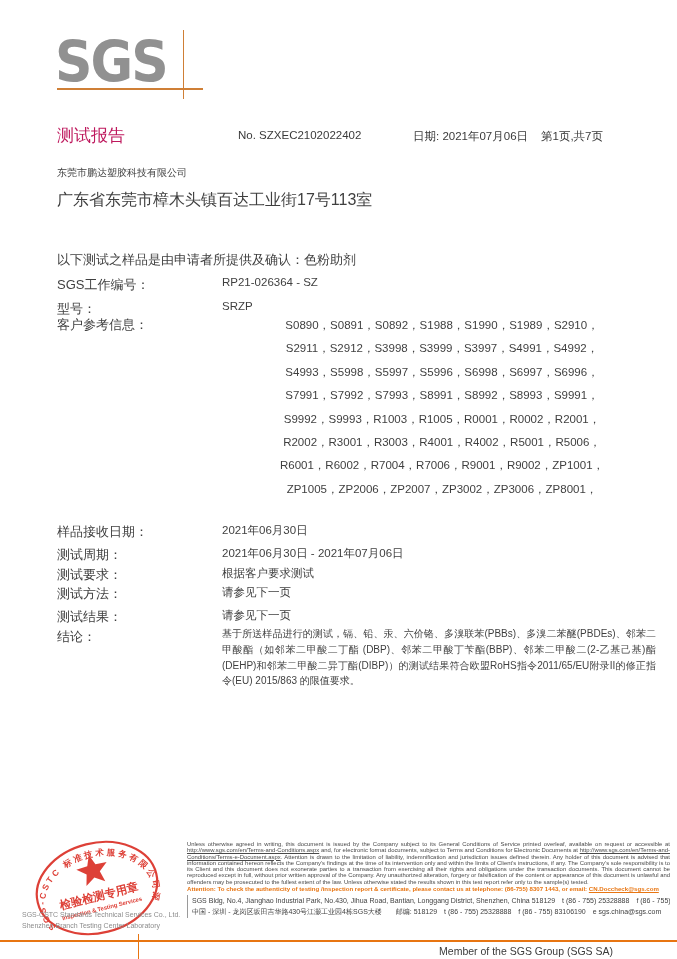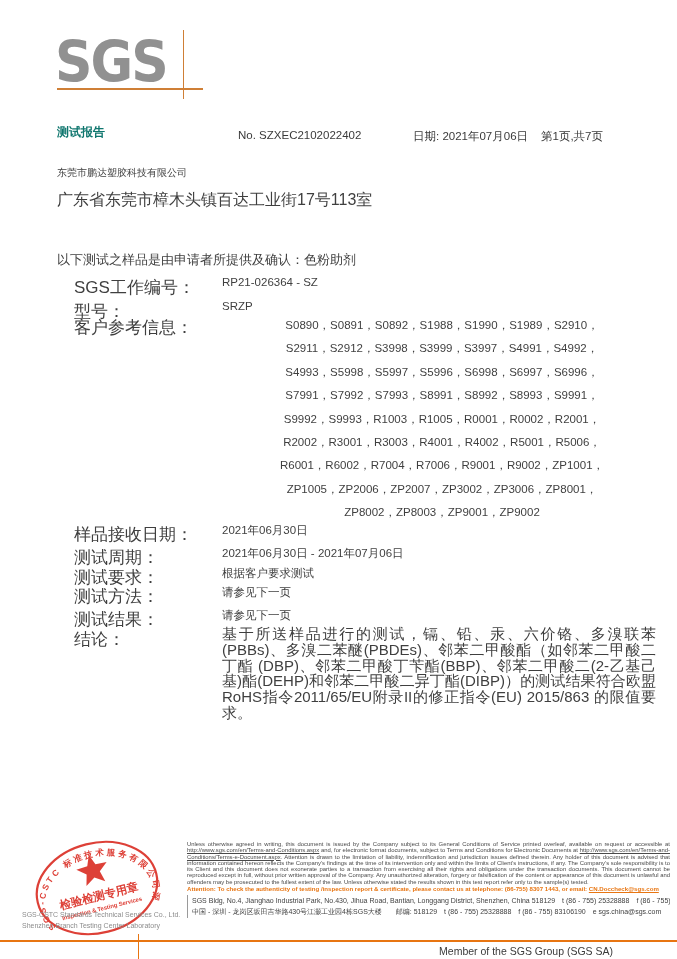--- a/index.html
+++ b/index.html
@@ -8,38 +8,38 @@
   .page { position:relative; width:677px; height:959px; background:#fff; overflow:hidden; }
 
   
   .logo-text { position:absolute; left:55px; top:30px; font-size:52px; font-weight:800;
                color:#919191; letter-spacing:-2px; transform:scaleY(1.08); transform-origin:top left;
                font-family:"DejaVu Sans","Liberation Sans",sans-serif; }
   .logo-hline { position:absolute; left:57px; top:88px; width:146px; height:2px; background:#cf7f36; }
   .logo-vline { position:absolute; left:183px; top:30px; width:1px; height:69px; background:#cf7f36; }
 
   
-  .title { position:absolute; left:57px; top:124px; font-size:12px; font-weight:bold; color:#0f766e; }
+  .title { position:absolute; left:57px; top:124px; font-size:17px; font-weight:normal; color:#be185d; }
   .hdr { position:absolute; top:129px; font-size:11.5px; color:#3a3a3a; }
   .hdr.no   { left:238px; }
   .hdr.date { left:413px; }
   .hdr.page { left:541px; }
 
   .company  { position:absolute; left:57px; top:166px; font-size:10px; }
   .address  { position:absolute; left:57px; top:190px; font-size:16px; }
 
   .stmt { position:absolute; left:57px; top:251px; font-size:13px; }
 
-  .lbl { position:absolute; left:57px; font-size:17px;margin-left:17px; }
+  .lbl { position:absolute; left:57px; font-size:13px; }
   .val { position:absolute; left:222px; font-size:11.5px; }
 
   .ref-lines { position:absolute; left:222px; top:314px; font-size:11.5px; line-height:23.4px; width:440px; }
   .ref-lines div { white-space:nowrap;text-align:center; }
 
-  .concl-text { position:absolute; left:222px; top:626px; width:434px; font-size:15px;
+  .concl-text { position:absolute; left:222px; top:626px; width:434px; font-size:10px;
                 line-height:15.8px; text-align:justify; }
 
   
   .stamp-wrap { position:absolute; left:22px; top:836px; width:150px; height:104px; }
   .stamp-co   { position:absolute; left:22px; top:910px; width:170px; font-size:7px; color:#8c8c8c; line-height:10.5px; }
 
   .fineprint { position:absolute; left:187px; top:841px; width:483px; font-size:5.9px;
                line-height:6.3px; color:#4a4a4a; text-align:justify; }
   .fineprint .url { text-decoration:underline; }
   .attention { margin-top:1px; color:#e87511; font-weight:bold; font-size:6.1px; line-height:6.6px; }
@@ -79,21 +79,20 @@
   <div class="lbl" style="top:316px">客户参考信息：</div>
   <div class="ref-lines">
     <div>S0890，S0891，S0892，S1988，S1990，S1989，S2910，</div>
     <div>S2911，S2912，S3998，S3999，S3997，S4991，S4992，</div>
     <div>S4993，S5998，S5997，S5996，S6998，S6997，S6996，</div>
     <div>S7991，S7992，S7993，S8991，S8992，S8993，S9991，</div>
     <div>S9992，S9993，R1003，R1005，R0001，R0002，R2001，</div>
     <div>R2002，R3001，R3003，R4001，R4002，R5001，R5006，</div>
     <div>R6001，R6002，R7004，R7006，R9001，R9002，ZP1001，</div>
     <div>ZP1005，ZP2006，ZP2007，ZP3002，ZP3006，ZP8001，</div>
-    <div>ZP8002，ZP8003，ZP9001，ZP9002</div>
   </div>
 
   <div class="lbl" style="top:523px">样品接收日期：</div>
   <div class="val" style="top:523px">2021年06月30日</div>
 
   <div class="lbl" style="top:546px">测试周期：</div>
   <div class="val" style="top:546px">2021年06月30日 - 2021年07月06日</div>
 
   <div class="lbl" style="top:566px">测试要求：</div>
   <div class="val" style="top:566px">根据客户要求测试</div>

